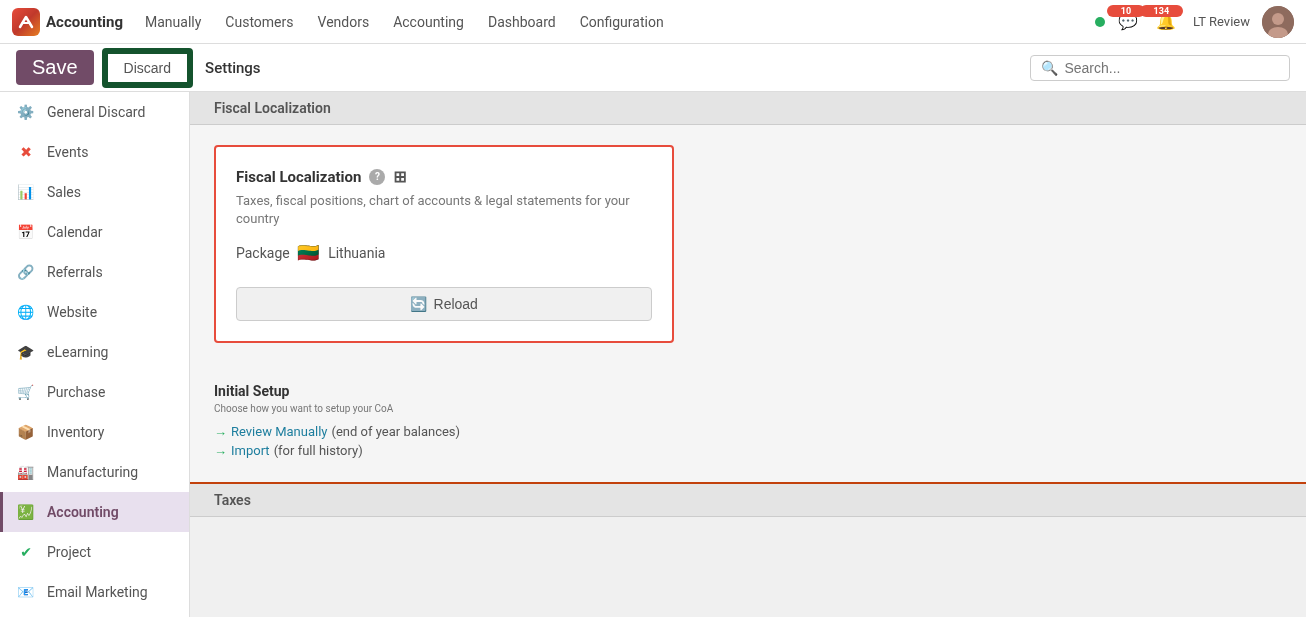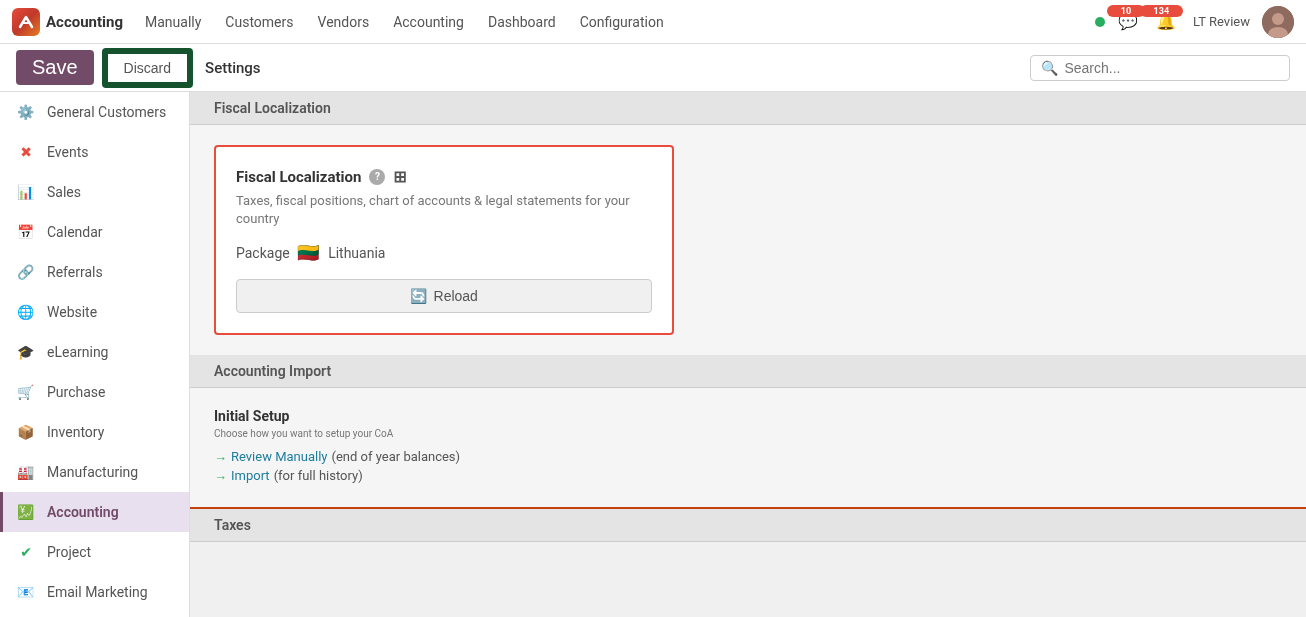--- a/index.html
+++ b/index.html
@@ -104,21 +104,21 @@
       display: flex; align-items: center; gap: 8px; font-weight: 700; font-size: 15px; color: #333; margin-bottom: 6px;
     }
     .help-icon {
       width: 16px; height: 16px; border-radius: 50%; background: #aaa; color: #fff;
       font-size: 10px; display: flex; align-items: center; justify-content: center; cursor: pointer;
     }
     .grid-icon {
       font-size: 16px; color: #555; cursor: pointer;
     }
     .fiscal-desc { font-size: 13px; color: #777; margin-bottom: 14px; line-height: 1.4; }
-    .package-row { display: flex; align-items: center; gap: 8px; margin-bottom: 16px; font-size: 14px; color: #555; }
+    .package-row { display: flex; align-items: center; gap: 8px; margin-bottom: 24px; font-size: 14px; color: #555; }
     .flag { font-size: 18px; }
     .reload-btn {
       width: 100%; padding: 8px; background: #f0f0f0; border: 1px solid #ccc;
       border-radius: 4px; cursor: pointer; font-size: 14px; color: #555;
       display: flex; align-items: center; justify-content: center; gap: 6px;
     }
 
     
     .import-body { padding: 20px 24px; background: #f5f5f5; border-bottom: 2px solid #c2410c; }
     .initial-setup-title { font-weight: 700; font-size: 14px; color: #333; margin-bottom: 4px; }
@@ -180,21 +180,21 @@
     <span class="search-icon">🔍</span>
     <input type="text" placeholder="Search..." style="">
   </div>
 </div>
 
 <div class="main-layout">
 
   <div class="sidebar">
     <div class="sidebar-item">
       <span class="sidebar-icon">⚙️</span>
-      <span>General Customers</span>
+      <span>General Discard</span>
     </div>
     <div class="sidebar-item">
       <span class="sidebar-icon" style="color:#e74c3c;">✖</span>
       <span>Events</span>
     </div>
     <div class="sidebar-item">
       <span class="sidebar-icon">📊</span>
       <span>Sales</span>
     </div>
     <div class="sidebar-item">
@@ -255,21 +255,20 @@
           <span class="flag">🇱🇹</span>
           <span>Lithuania</span>
         </div>
         <button class="reload-btn">
           <span>🔄</span>
           <span>Reload</span>
         </button>
       </div>
     </div>
 
-    <div class="section-header">Accounting Import</div>
     <div class="import-body">
       <div class="initial-setup-title">Initial Setup</div>
       <div class="initial-setup-desc">Choose how you want to setup your CoA</div>
       <div class="link-row">
         <span class="link-arrow">→</span>
         <a class="link-text">Review Manually</a>
         <span>(end of year balances)</span>
       </div>
       <div class="link-row">
         <span class="link-arrow">→</span>

